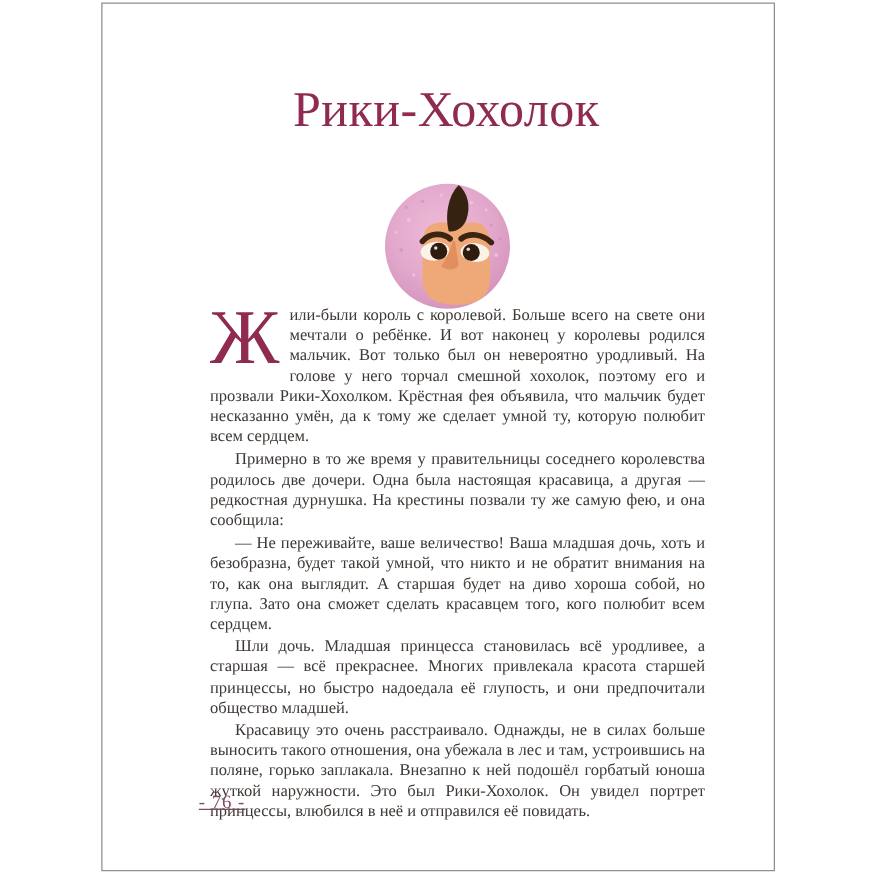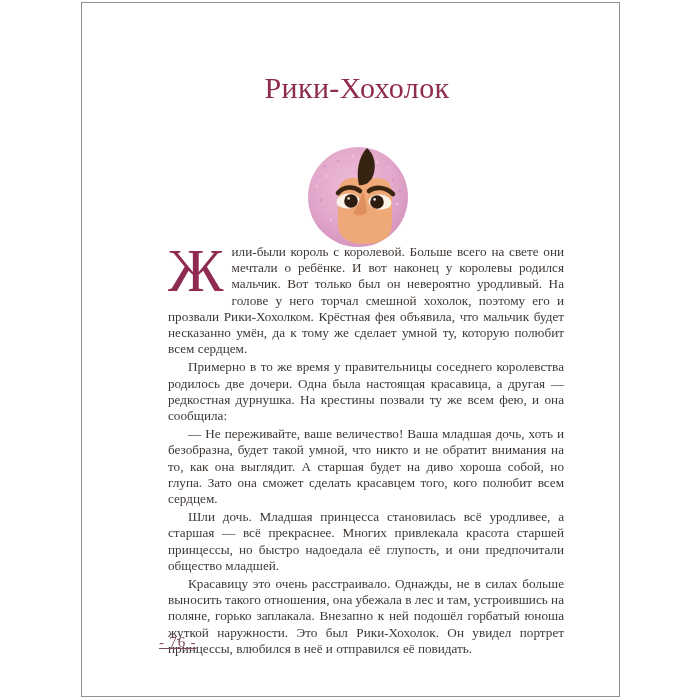--- a/index.html
+++ b/index.html
@@ -11,21 +11,21 @@
   }
   .page{
     position:absolute;left:81px;top:2px;width:537px;height:693px;
     background:#ffffff;
     border:1px solid #8f8f8f;
     box-sizing:content-box;
   }
   .title{
     position:absolute;left:77px;top:68px;width:396px;
     text-align:center;
-    font-size:30px;line-height:34px;
+    font-size:40px;line-height:34px;
     color:#8f2a51;
     letter-spacing:0.4px;
   }
   .illu{
     position:absolute;left:225px;top:143px;width:102px;height:102px;
   }
   .textblock{
     position:absolute;left:86px;top:241px;width:396px;
     font-size:13.2px;line-height:16.2px;
     color:#3e3834;
@@ -104,21 +104,21 @@
         <circle cx="70" cy="56" r="6.8" fill="#2e1c0e"></circle>
         <circle cx="67.6" cy="53.4" r="1.4" fill="#ffffff" opacity="0.85"></circle>
 
         <path d="M55,47 C53,55 50,61 46,67 C51,71 58,70 60,66 L57,47 Z" fill="#e28f5f"></path>
       </g>
     </svg>
   </div>
 
   <div class="textblock">
     <p class="first"><span class="dropcap">Ж</span><span>или-были король с королевой. Больше всего на свете они мечтали о ребёнке. И вот наконец у королевы родился мальчик. Вот только был он невероятно уродливый. На голове у него торчал смешной хохолок, поэтому его и прозвали Рики-Хохолком. Крёстная фея объявила, что мальчик будет несказанно умён, да к тому же сделает умной ту, которую полюбит всем сердцем.</span></p>
-    <p>Примерно в то же время у правительницы соседнего королевства родилось две дочери. Одна была настоящая красавица, а другая — редкостная дурнушка. На крестины позвали ту же всем фею, и она сообщила:</p>
+    <p>Примерно в то же время у правительницы соседнего королевства родилось две дочери. Одна была настоящая красавица, а другая — редкостная дурнушка. На крестины позвали ту же самую фею, и она сообщила:</p>
     <p>— Не переживайте, ваше величество! Ваша младшая дочь, хоть и безобразна, будет такой умной, что никто и не обратит внимания на то, как она выглядит. А старшая будет на диво хороша собой, но глупа. Зато она сможет сделать красавцем того, кого полюбит всем сердцем.</p>
     <p>Шли дочь. Младшая принцесса становилась всё уродливее, а старшая — всё прекраснее. Многих привлекала красота старшей принцессы, но быстро надоедала её глупость, и они предпочитали общество младшей.</p>
     <p>Красавицу это очень расстраивало. Однажды, не в силах больше выносить такого отношения, она убежала в лес и там, устроившись на поляне, горько заплакала. Внезапно к ней подошёл горбатый юноша жуткой наружности. Это был Рики-Хохолок. Он увидел портрет принцессы, влюбился в неё и отправился её повидать.</p>
   </div>
 
   <div class="footer">- 76 -</div>
 
 </div>
 
 </body></html>

